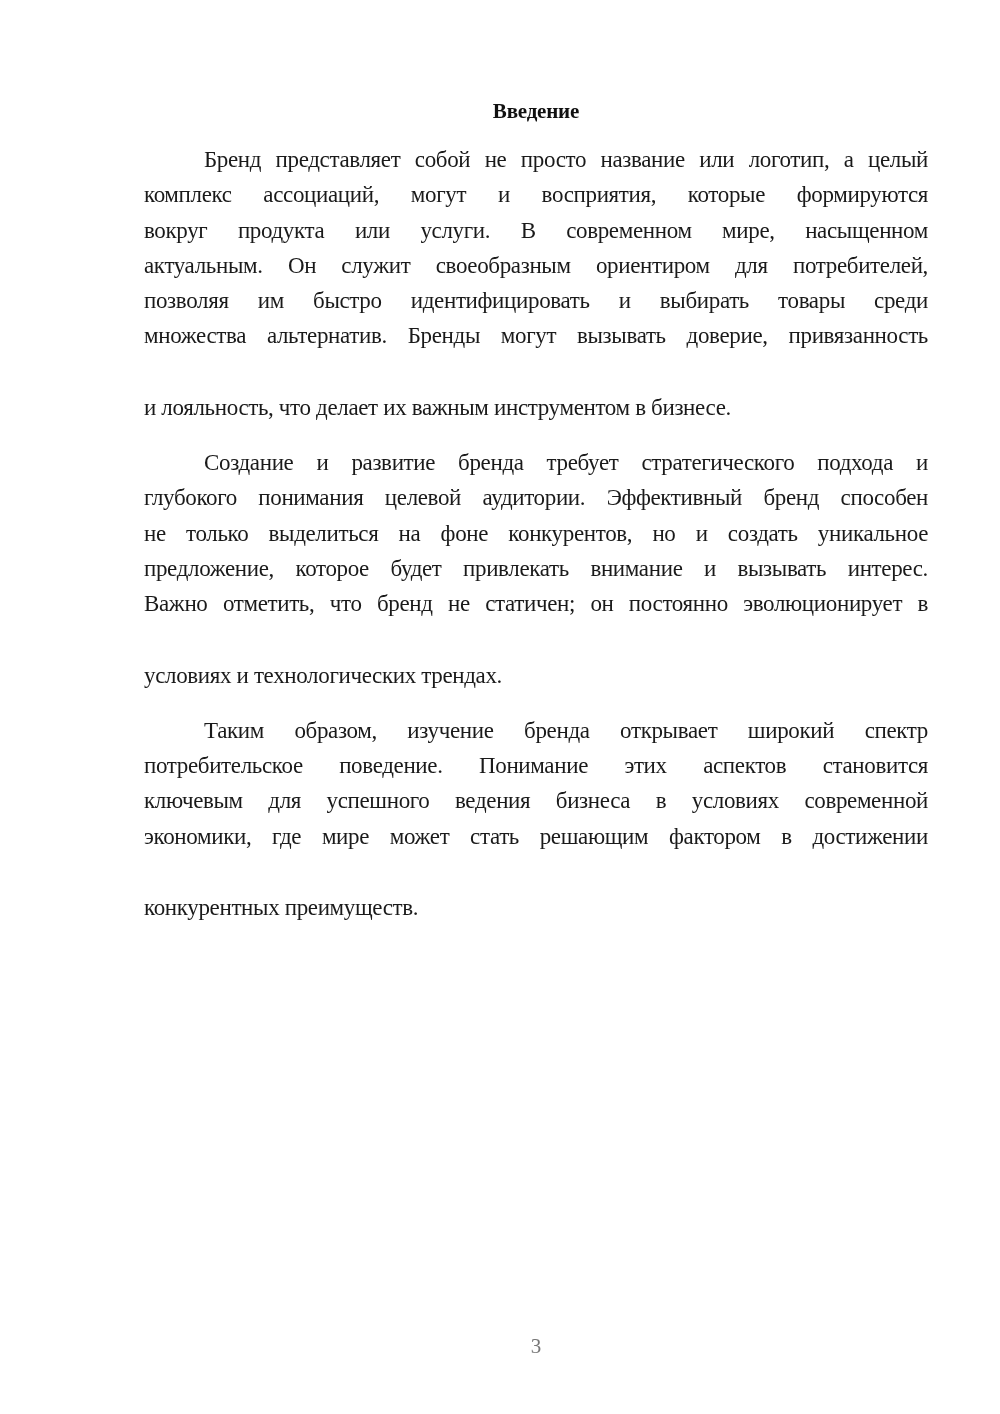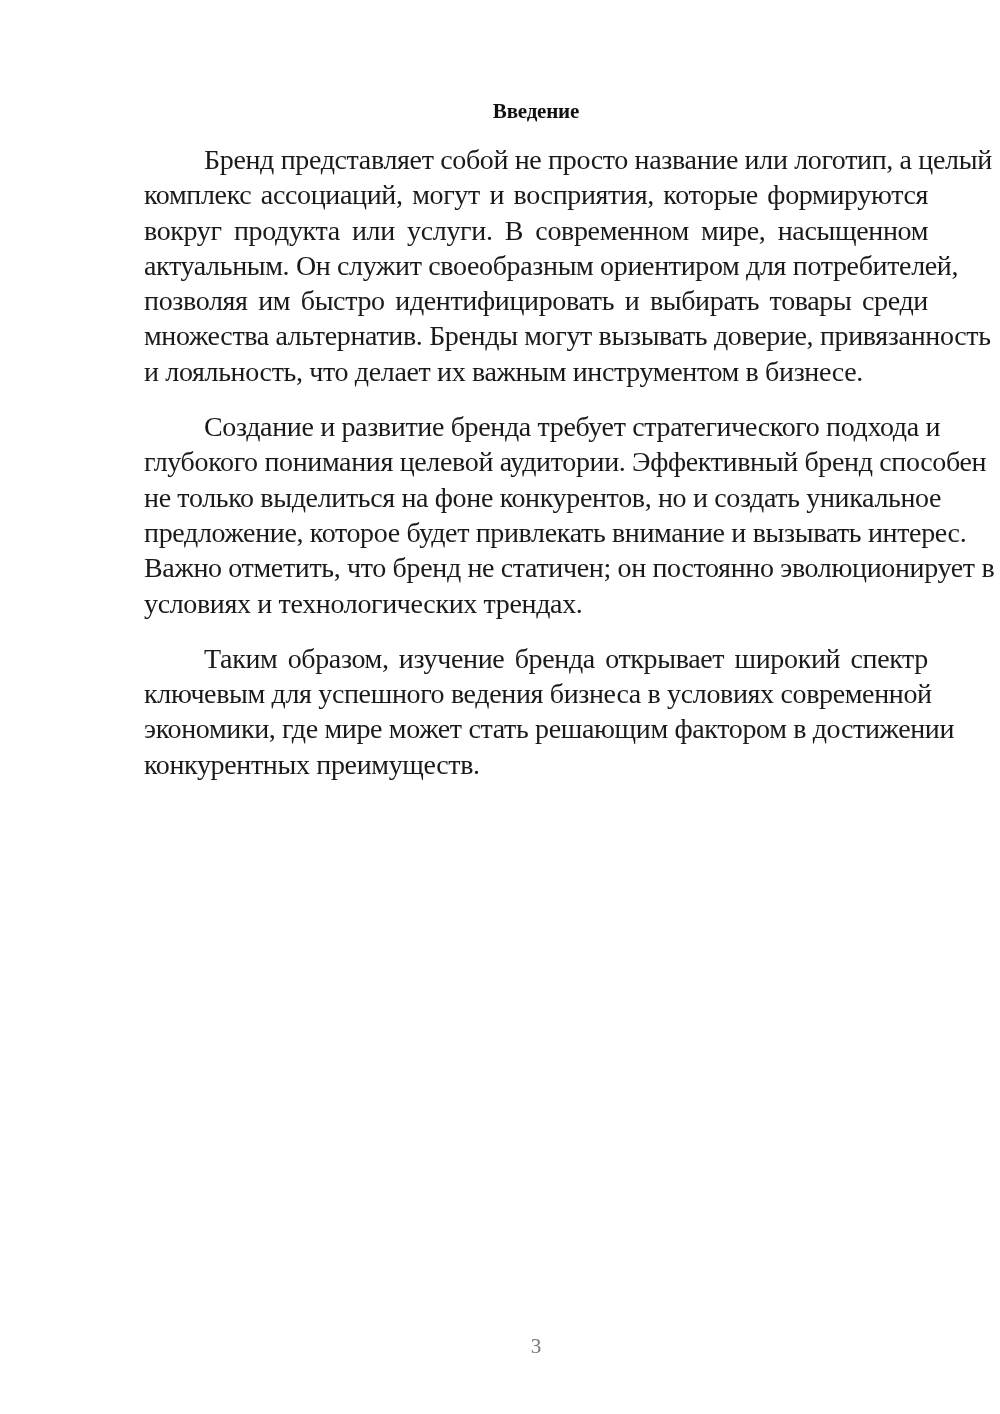--- a/index.html
+++ b/index.html
@@ -40,30 +40,31 @@
       position: absolute;
       left: 144px;
       width: 784px;
       top: 142px;
     }
     .para {
       margin: 0 0 20px 0;
     }
     .line {
       display: block;
-      font-size: 28px;
+      font-size: 23px;
       line-height: 35.3px;
       height: 35.3px;
       white-space: nowrap;
       text-align: justify;
       text-align-last: justify;
       letter-spacing: -0.35px;
     }
     .line.last {
       text-align-last: left;
+      margin-top: 36px;
     }
     .line.first {
       padding-left: 60px;
     }
     .page-number {
       position: absolute;
       top: 1332px;
       left: 0;
       width: 1000px;
       padding-left: 72px;
@@ -97,20 +98,21 @@
       <span class="line first">Создание и развитие бренда требует стратегического подхода и</span>
       <span class="line">глубокого понимания целевой аудитории. Эффективный бренд способен</span>
       <span class="line">не только выделиться на фоне конкурентов, но и создать уникальное</span>
       <span class="line">предложение, которое будет привлекать внимание и вызывать интерес.</span>
       <span class="line">Важно отметить, что бренд не статичен; он постоянно эволюционирует в</span>
       <span class="line last">условиях и технологических трендах.</span>
     </div>
 
     <div class="para">
       <span class="line first">Таким образом, изучение бренда открывает широкий спектр</span>
+      <span class="line">потребительское поведение. Понимание этих аспектов становится</span>
       <span class="line">ключевым для успешного ведения бизнеса в условиях современной</span>
       <span class="line">экономики, где мире может стать решающим фактором в достижении</span>
       <span class="line last">конкурентных преимуществ.</span>
     </div>
 
   </div>
 
   <div class="page-number">3</div>
 
 </div>

